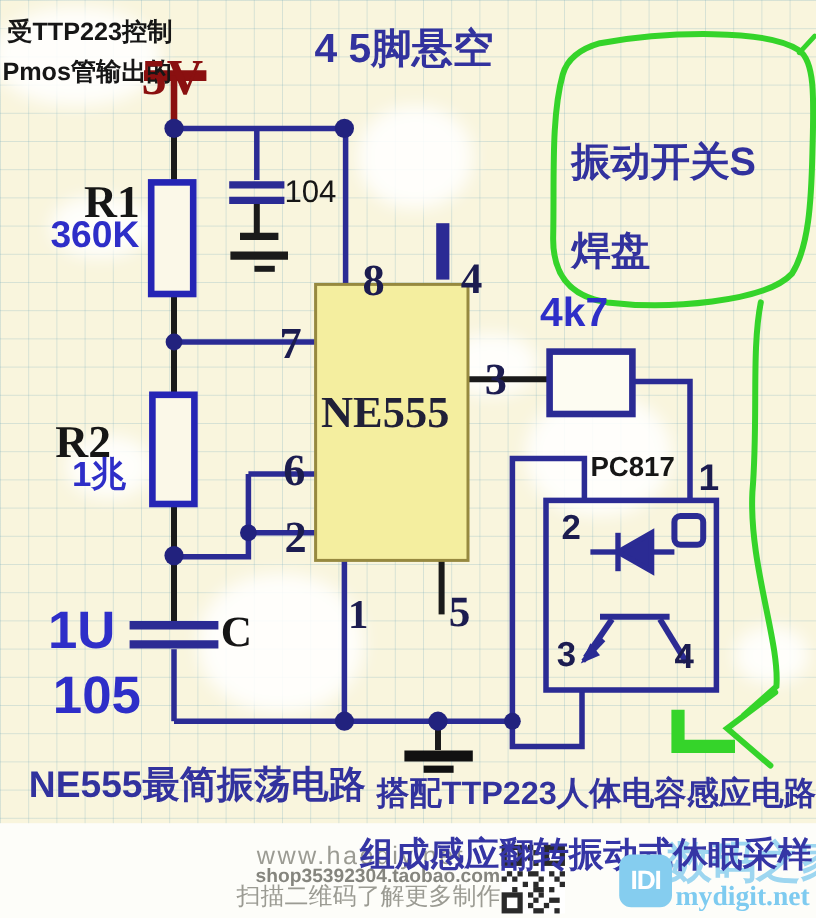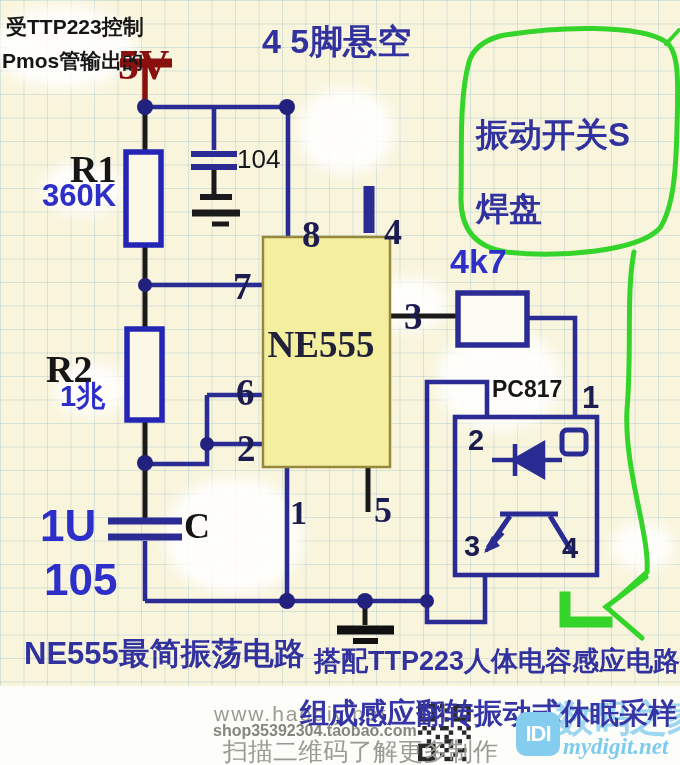--- a/index.html
+++ b/index.html
@@ -22,21 +22,21 @@
   .c-vblue{color:#2e2ec8}
   .c-black{color:#161616}
   .c-red{color:#8a1010}
   .c-pin{color:#1c1c50}
   .c-gray{color:#9b9b93}
   .c-dgray{color:#85857e}
   .c-lblue{color:#9dd6f0}
   .logo-box{position:absolute;left:516px;top:712px;width:44px;height:44px;border-radius:10px;
     background:#85cdef;color:#fff;font-weight:bold;font-size:22px;text-align:center;line-height:44px;
     font-family:"Liberation Sans",sans-serif;letter-spacing:-1px;}
-  .italic{font-style:italic;}
+  .italic{}
 </style>
 </head>
 <body>
 
 <div class="canvas">
 
   <div class="blob" style="left:-6px;top:6px;width:140px;height:82px"></div>
   <div class="blob" style="left:42px;top:163px;width:82px;height:52px"></div>
   <div class="blob" style="left:298px;top:88px;width:96px;height:86px"></div>
   <div class="blob" style="left:370px;top:278px;width:78px;height:52px"></div>
@@ -217,18 +217,18 @@
   <div class="lbl sans c-pin" style="left:468px;top:426px;font-size:29px">2</div>
   <div class="lbl sans c-pin" style="left:464px;top:532px;font-size:29px">3</div>
   <div class="lbl sans c-pin" style="left:562px;top:534px;font-size:29px">4</div>
 
   <div class="lbl sans c-navy" style="left:24px;top:638px;font-size:31px">NE555最简振荡电路</div>
   <div class="lbl sans c-navy" style="left:314px;top:648px;font-size:27px">搭配TTP223人体电容感应电路</div>
 
   <div class="lbl sans c-lblue" style="left:556px;top:700px;font-size:37px">数码之家</div>
   <div class="lbl c-gray" style="left:214px;top:703px;font-size:21px;letter-spacing:2px;font-family:Liberation Sans, sans-serif">www.haodiy.net</div>
   <div class="lbl sans c-dgray" style="left:213px;top:723px;font-size:16px">shop35392304.taobao.com</div>
-  <div class="lbl c-gray" style="left:223px;top:739px;font-size:25px;font-family:Liberation Serif, serif">扫描二维码了解更多制作</div>
+  <div class="lbl c-gray" style="left:197px;top:739px;font-size:20px;font-family:Liberation Mono, monospace">扫描二维码了解更多制作</div>
   <div class="lbl sans" style="left:300px;top:699px;font-size:29px;color:#3535a5">组成感应翻转振动式休眠采样</div>
   <div class="logo-box">IDI</div>
   <div class="lbl italic" style="left:563px;top:735px;font-size:23px;color:#7ecbf0;font-family:'Liberation Serif',serif;font-weight:bold">mydigit.net</div>
 
 </div>
 
 </body></html>

